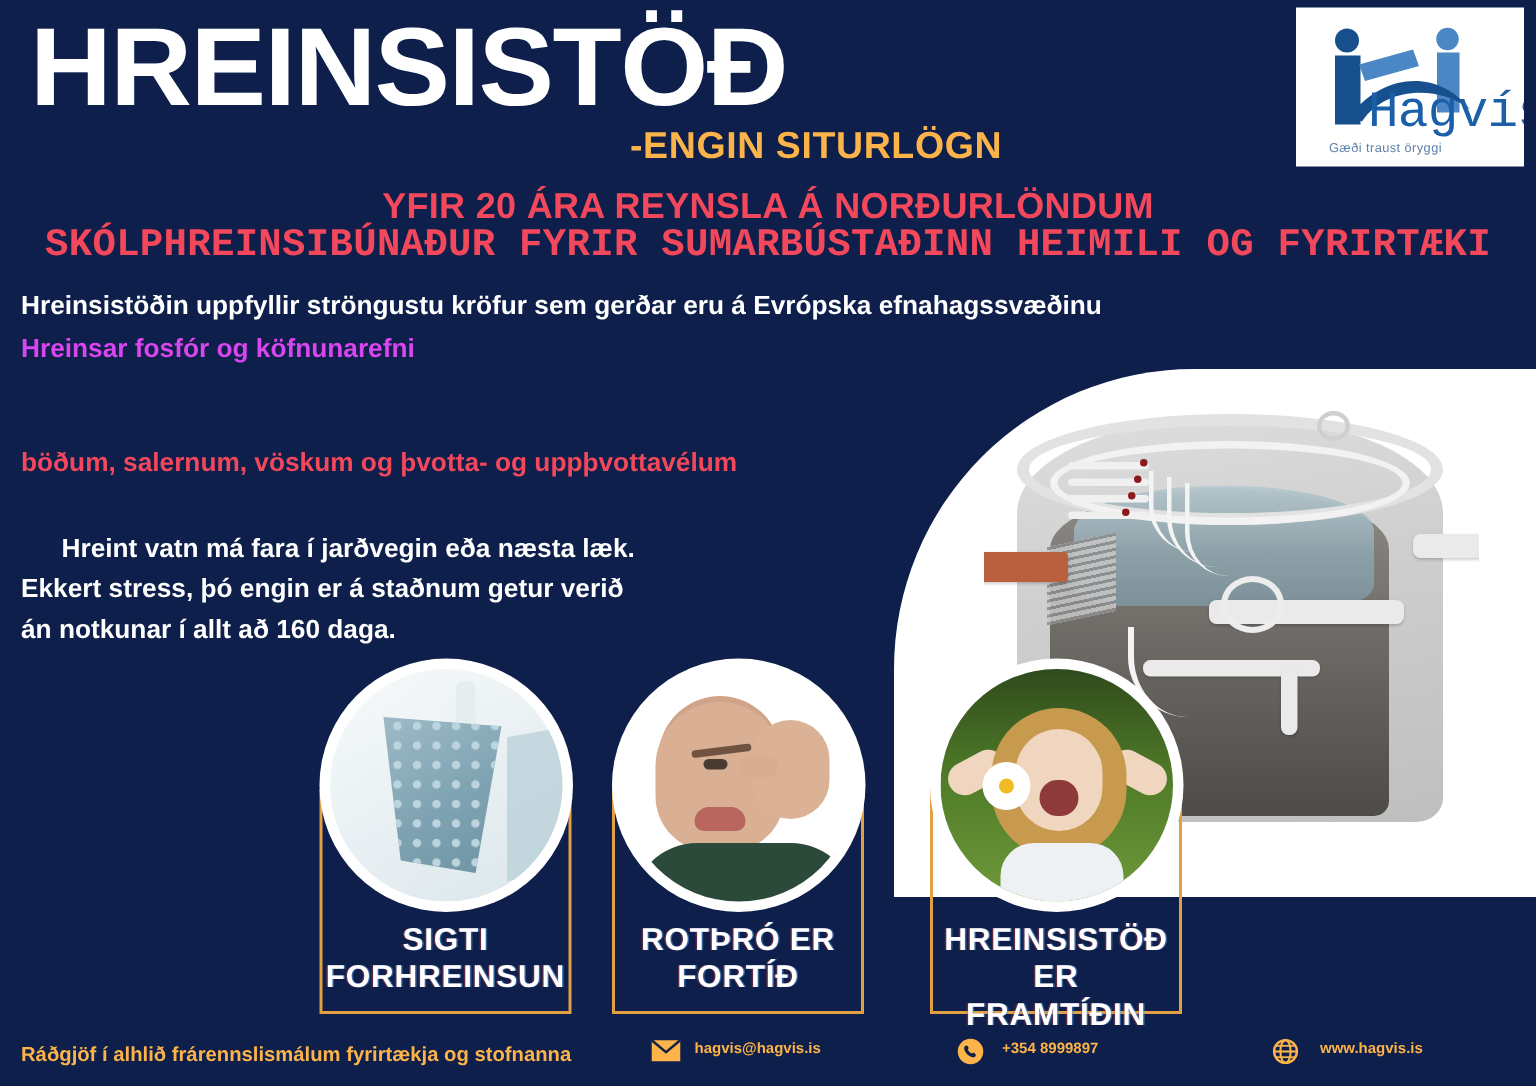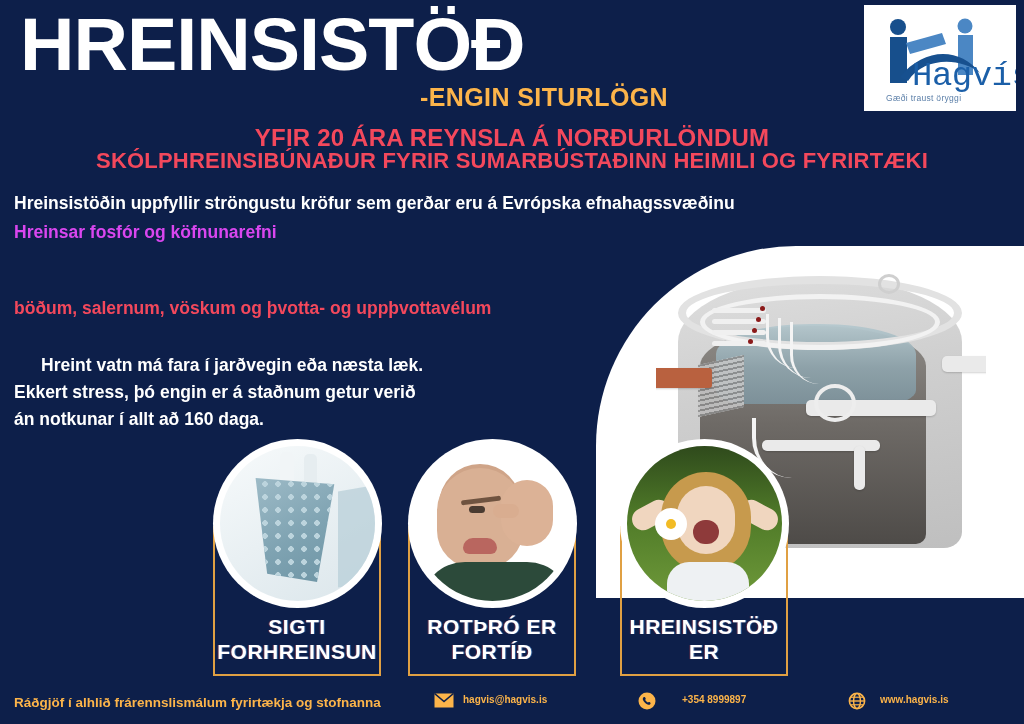--- a/index.html
+++ b/index.html
@@ -48,21 +48,21 @@
     position:absolute;left:22px;top:88px;
     font-size:8.5px;color:#5b7fa8;letter-spacing:0.3px;
   }
 
   
   .head-red{
     position:absolute;width:100%;text-align:center;
     color:#f3485c;font-weight:bold;white-space:nowrap;
   }
   .head-red.l1{top:124px;font-size:24px;letter-spacing:0.2px;}
-  .head-red.l2{top:148px;font-size:22px;letter-spacing:0.2px;}
+  .head-red.l2{top:148px;font-size:26px;letter-spacing:0.2px;font-family:Liberation Mono, monospace;}
 
   
   .copy{position:absolute;left:14px;font-weight:bold;white-space:nowrap;}
   .copy.white{color:#ffffff;}
   .copy.gold{color:#d946ef;}
   .copy.red{color:#f3485c;}
   .c1{top:193px;font-size:17.5px;}
   .c2{top:222px;font-size:17.5px;}
   .c3{top:268px;font-size:17.5px;}
   .c4{top:298px;font-size:17.5px;}
@@ -227,21 +227,21 @@
   .bar{position:absolute;background:#4aa436;}
   .bar.b1{left:24px;top:30px;width:46px;height:16px;transform:rotate(-58deg);}
   .bar.b2{left:90px;top:30px;width:46px;height:16px;transform:rotate(58deg);}
   .bar.b3{left:56px;top:108px;width:46px;height:16px;}
 
   
   .footer{position:absolute;left:0;top:681px;width:1024px;height:43px;}
   .f-item{position:absolute;color:#fcb44a;font-weight:bold;white-space:nowrap;font-size:10px;}
   .f-tag{left:14px;top:14px;font-size:13.5px;}
   .f-mail{left:463px;top:13px;}
-  .f-phone{left:668px;top:13px;margin-left:14px;}
+  .f-phone{left:668px;top:13px;}
   .f-web{left:880px;top:13px;}
   .f-ico{position:absolute;color:#fcb44a;}
   .ico-mail{left:434px;top:12px;}
   .ico-phone{left:638px;top:11px;}
   .ico-globe{left:848px;top:11px;}
   .ico-mail svg,.ico-phone svg,.ico-globe svg{display:block;}
 </style>
 </head>
 <body>
 
@@ -353,20 +353,21 @@
         <div class="face"></div>
         <div class="mouth"></div>
         <div class="flower">
             <b></b>
           </div>
         <div class="top"></div>
       </div>
     </div>
     <div class="cap">
       <div>HREINSISTÖÐ ER</div>
+      <div>FRAMTÍÐIN</div>
     </div>
   </div>
 
 
   <div class="footer">
     <div class="f-item f-tag">Ráðgjöf í alhlið frárennslismálum fyrirtækja og stofnanna</div>
 
     <span class="f-ico ico-mail">
       <svg width="20" height="15" viewBox="0 0 20 15">
         <rect x="0.5" y="0.5" width="19" height="14" fill="#fcb44a"></rect>

